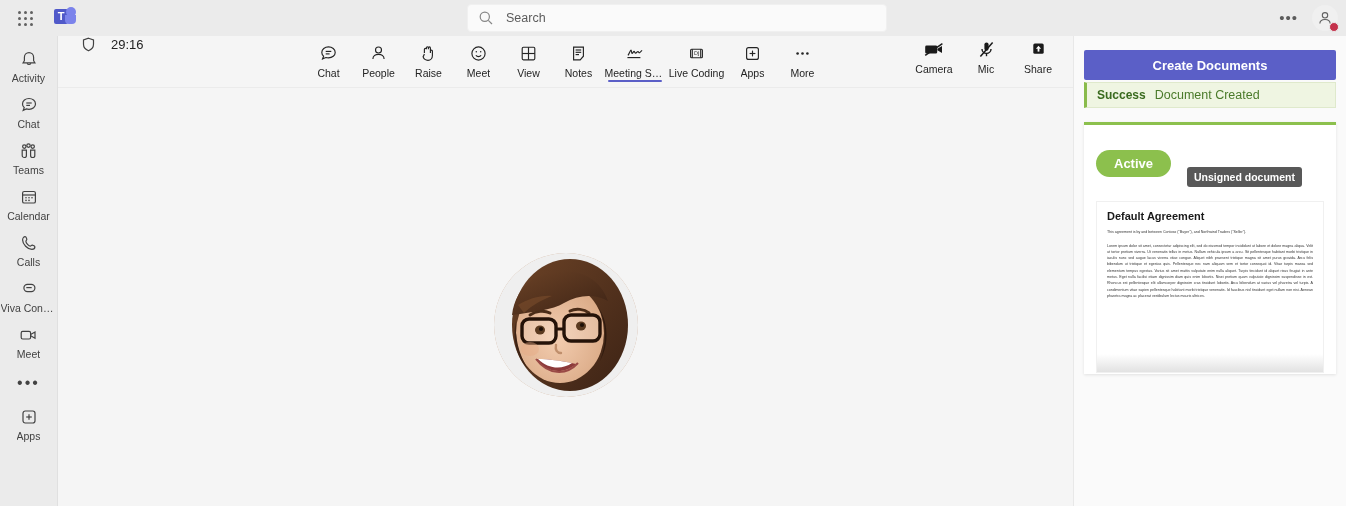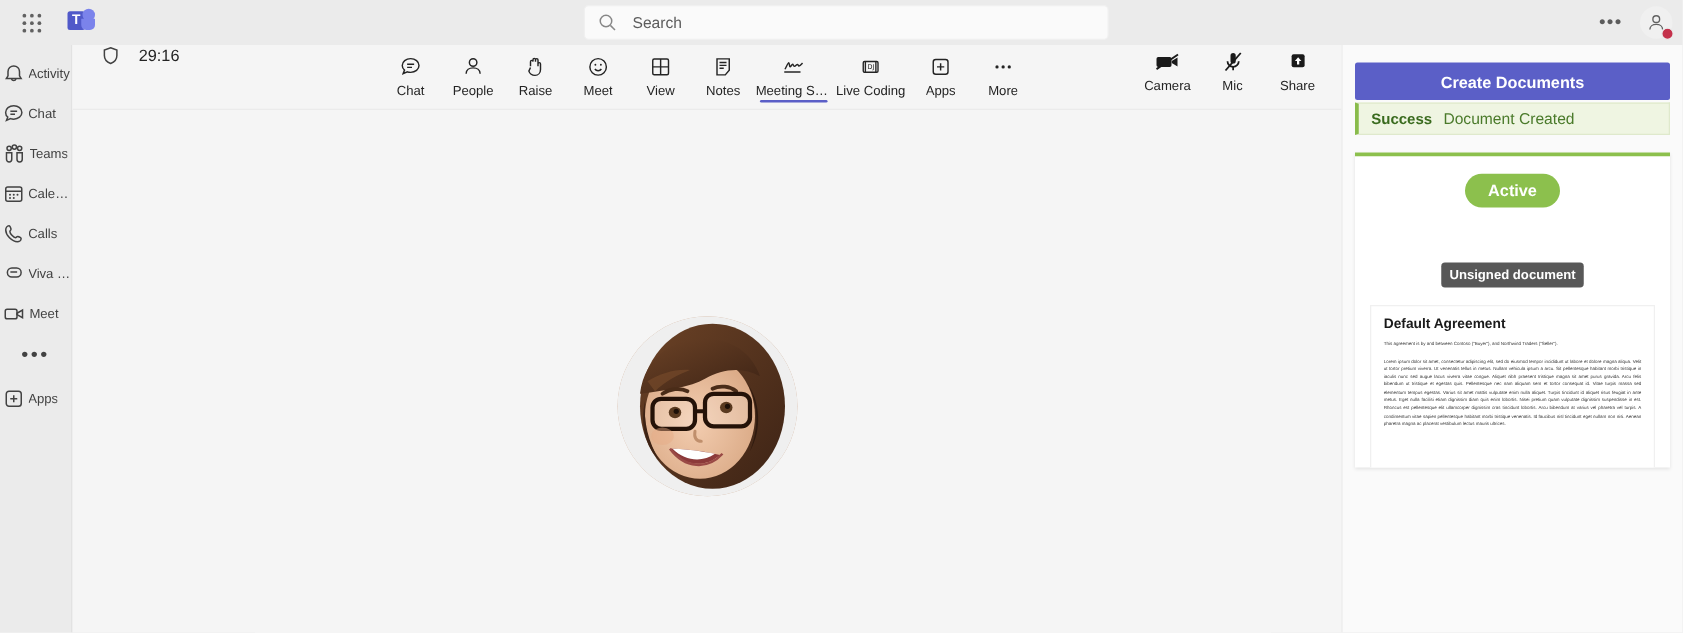--- a/index.html
+++ b/index.html
@@ -77,21 +77,21 @@
 
   
   .rail {
     width: 58px; min-width: 58px; background: #ebebeb;
     display: flex; flex-direction: column; align-items: center;
     padding-top: 6px;
     border-right: 1px solid #e0e0e0;
   }
   .rail-item {
     width: 56px; padding: 6px 0 4px;
-    display: flex; flex-direction: row; align-items: center; gap: 2px;
+    display: flex; flex-direction: column; align-items: center; gap: 2px;
     cursor: pointer;
   }
   .rail-item .ri-icon { height: 22px; display: flex; align-items: center; justify-content: center; }
   .rail-item .ri-label {
     font-size: 10.5px; color: #424242; line-height: 12px;
     max-width: 56px; overflow: hidden; text-overflow: ellipsis; white-space: nowrap; text-align: center;
   }
   .rail-dots {
     color: #424242; font-size: 16px; letter-spacing: 2px; line-height: 10px;
     padding: 14px 0 12px; cursor: pointer;
@@ -199,21 +199,21 @@
   .success-msg { font-size: 12.5px; color: #4a7a2a; }
 
   .doc-card {
     margin-top: 14px; background: #fff;
     border-top: 3px solid #8cc04d;
     box-shadow: 0 1px 3px rgba(0,0,0,.10);
     padding: 14px 12px 0;
     position: relative;
     height: 252px; overflow: hidden;
   }
-  .card-tags { display: flex; align-items: center; gap: 16px; flex-direction: column; }
+  .card-tags { display: flex; align-items: center; gap: 16px; }
   .pill-active {
     background: #8cc04d; color: #fff; font-size: 13px; font-weight: bold;
     padding: 6px 18px; border-radius: 14px;
   }
   .badge-unsigned {
     background: #585858; color: #fff; font-size: 10.5px; font-weight: bold;
     padding: 4px 7px; border-radius: 3px; margin-top: 28px;
   }
   .doc-preview {
     margin-top: 14px; background: #fff; padding: 8px 10px 0;

